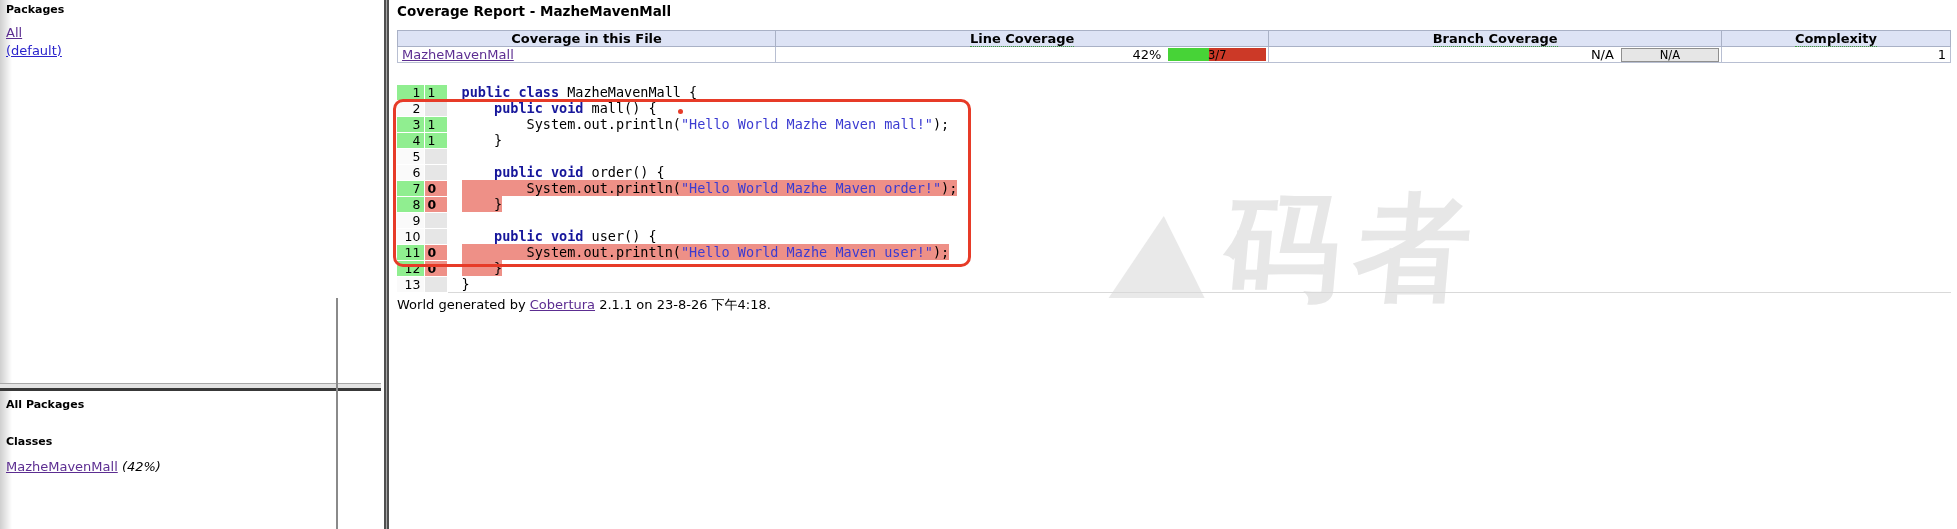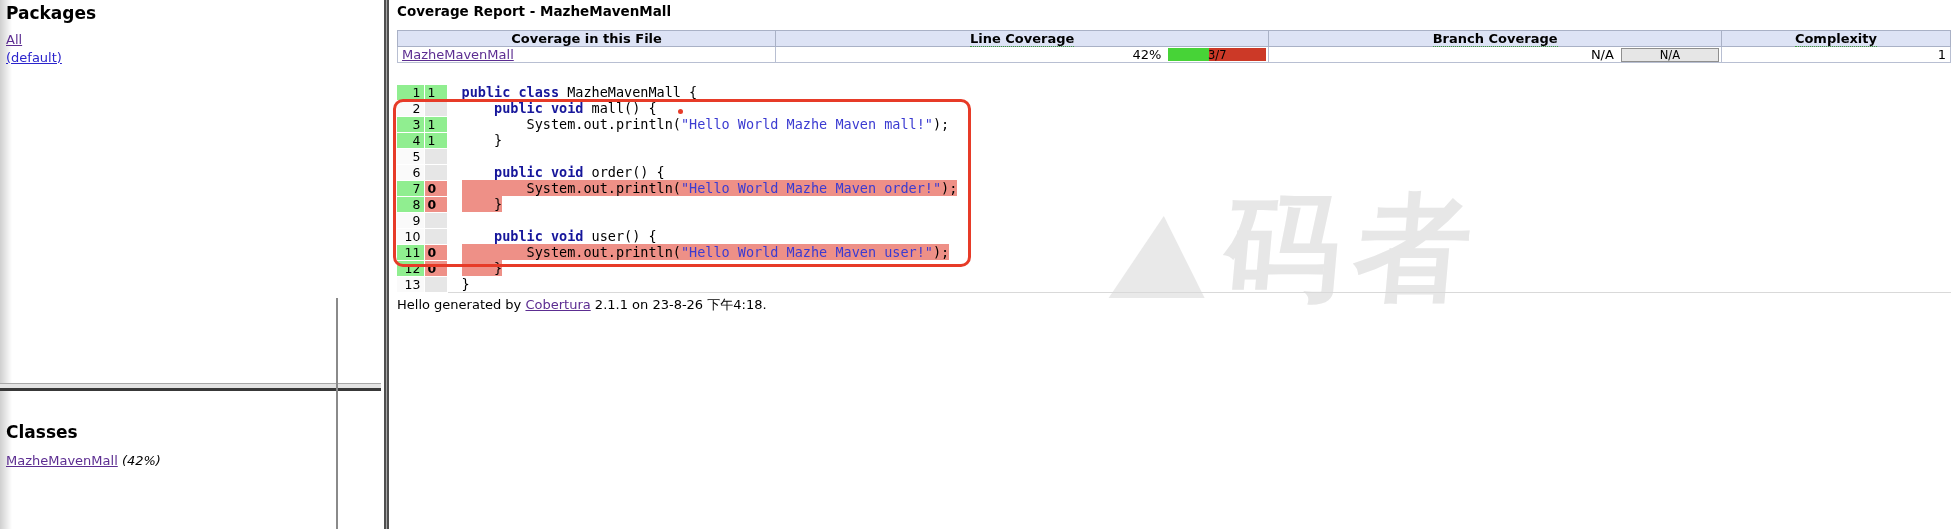--- a/index.html
+++ b/index.html
@@ -12,21 +12,21 @@
   }
   a { text-decoration:underline; cursor:pointer; }
   .link-visited { color:#5c2d91; }
   .link-new { color:#2a23cc; }
 
   
   .sidebar { position:absolute; left:0; top:0; width:381px; height:529px; background:#fff; }
   .side-grad { position:absolute; left:0; top:0; width:12px; height:529px;
     background:linear-gradient(to right,#cfcfcf,#ffffff); }
   .side-top { position:absolute; left:0; top:0; width:381px; height:383px; padding:3px 0 0 6px; }
-  .side-heading { font-size:17px; font-weight:bold; margin:0 0 9px 0; }
+  .side-heading { font-size:11px; font-weight:bold; margin:0 0 9px 0; }
   .side-link { display:block; font-size:13px; margin:0 0 3px 0; line-height:15px; width:max-content; }
   .hdivider { position:absolute; left:0; top:383px; width:381px; height:8px;
     background:#e4e4e4; border-top:1px solid #a8a8a8; border-bottom:3px solid #383838; }
   .side-bottom { position:absolute; left:0; top:391px; width:337px; height:138px; padding:7px 0 0 6px; }
   .side-bottom .side-heading { margin-bottom:0; }
   .classes-heading { margin-top:24px; }
   .class-item { margin-top:11px; font-size:13px; width:max-content; }
   .class-pct { font-style:italic; }
   .side-vline { position:absolute; left:336px; top:298px; width:2px; height:231px; background:#8a8a8a; }
 
@@ -102,20 +102,21 @@
 
   <div class="side-top">
     <div class="side-heading">Packages</div>
     <a class="side-link link-visited">All</a>
     <a class="side-link link-new">(default)</a>
   </div>
 
   <div class="hdivider"></div>
 
   <div class="side-bottom">
+    <div class="side-heading">All Packages</div>
     <div class="side-heading classes-heading">Classes</div>
     <div class="class-item">
       <a class="link-visited">MazheMavenMall</a>
       <span class="class-pct">(42%)</span>
     </div>
   </div>
   <div class="side-vline"></div>
 </div>
 
 <div class="vdivider">
@@ -257,18 +258,18 @@
           <td class="ln bg-numplain">13</td>
           <td class="ht bg-plain"></td>
           <td class="cd">
             <pre><span>}</span></pre>
           </td>
         </tr>
       </tbody>
   </table>
 
   <div class="report-footer">
-    <span>Hello generated by </span><a class="link-visited">Cobertura</a><span> 2.1.1 on 23-8-26 下午4:18.</span>
+    <span>World generated by </span><a class="link-visited">Cobertura</a><span> 2.1.1 on 23-8-26 下午4:18.</span>
   </div>
 </div>
 
 <div class="annotation-box"></div>
 <div class="annotation-dot"></div>
 
 </body></html>

